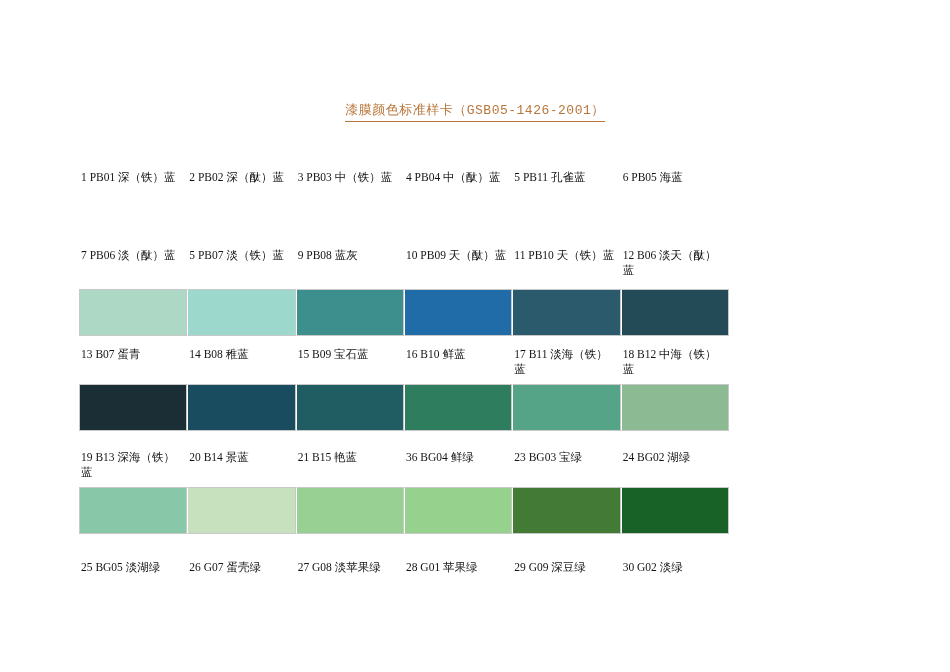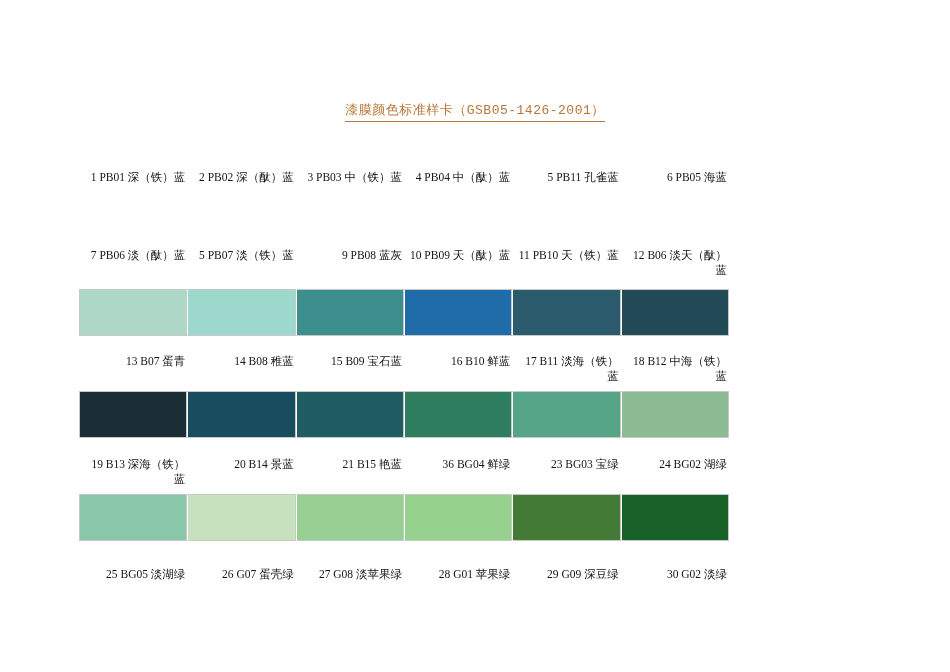--- a/index.html
+++ b/index.html
@@ -54,40 +54,40 @@
   }
   .swatch-row {
     display: flex;
     width: 650px;
   }
   .cell {
     width: 108.33px;
     box-sizing: border-box;
     font-size: 11.5px;
     line-height: 15px;
-    text-align: right;
+    text-align: left;
     padding: 0 2px;
     font-family: "Liberation Serif", "DejaVu Serif", serif;
     color: #141414;
   }
   .swatch {
     width: 108.33px;
     height: 47px;
     box-sizing: border-box;
     border: 1px solid #c8c8c8;
     margin: 0;
   }
   .swatch + .swatch {
     border-left: 1px solid #ffffff;
   }
 
   
   .band-labels-a { margin-bottom: 48px; }
   .band-labels-b { margin-bottom: 11px; margin-top: 32px; }
-  .band-labels-c { margin-top: 18px; margin-bottom: 7px; }
+  .band-labels-c { margin-top: 11px; margin-bottom: 7px; }
   .band-labels-d { margin-top: 19px; margin-bottom: 7px; }
   .band-labels-e { margin-top: 26px; }
 
   .cell.tall { min-height: 30px; }
 </style>
 </head>
 <body style="background: rgb(255, 255, 255);">
 
 <div class="page">
 

